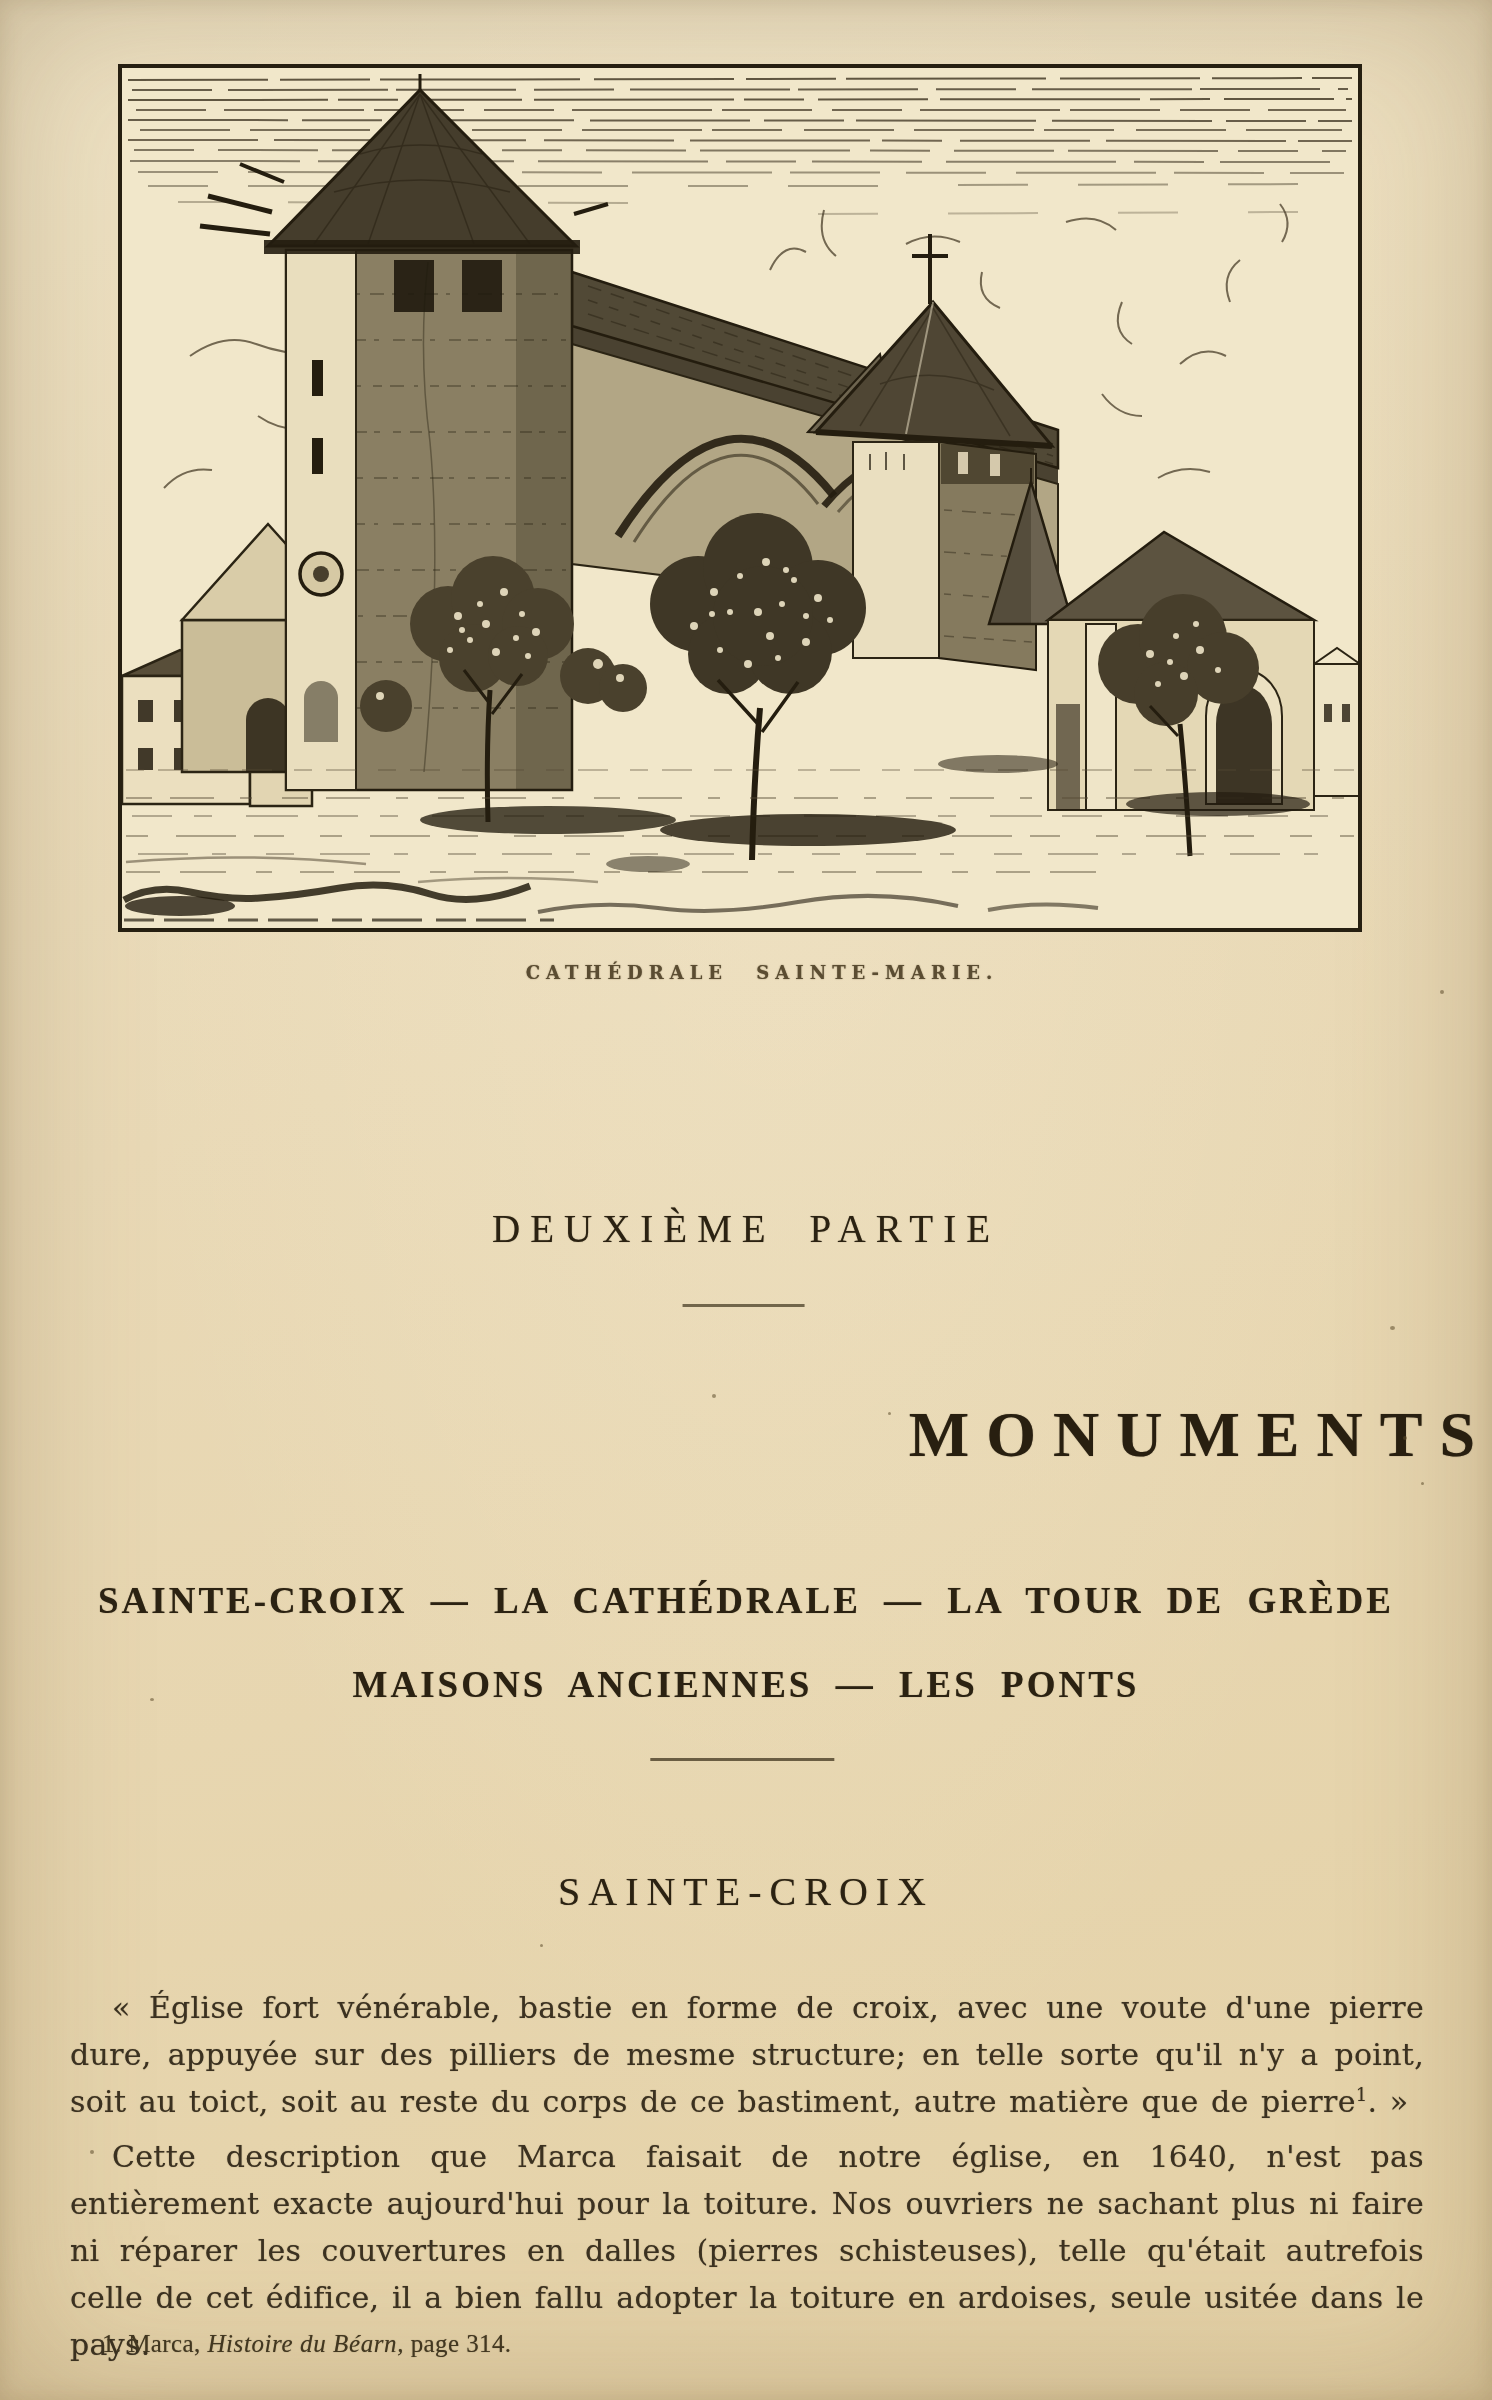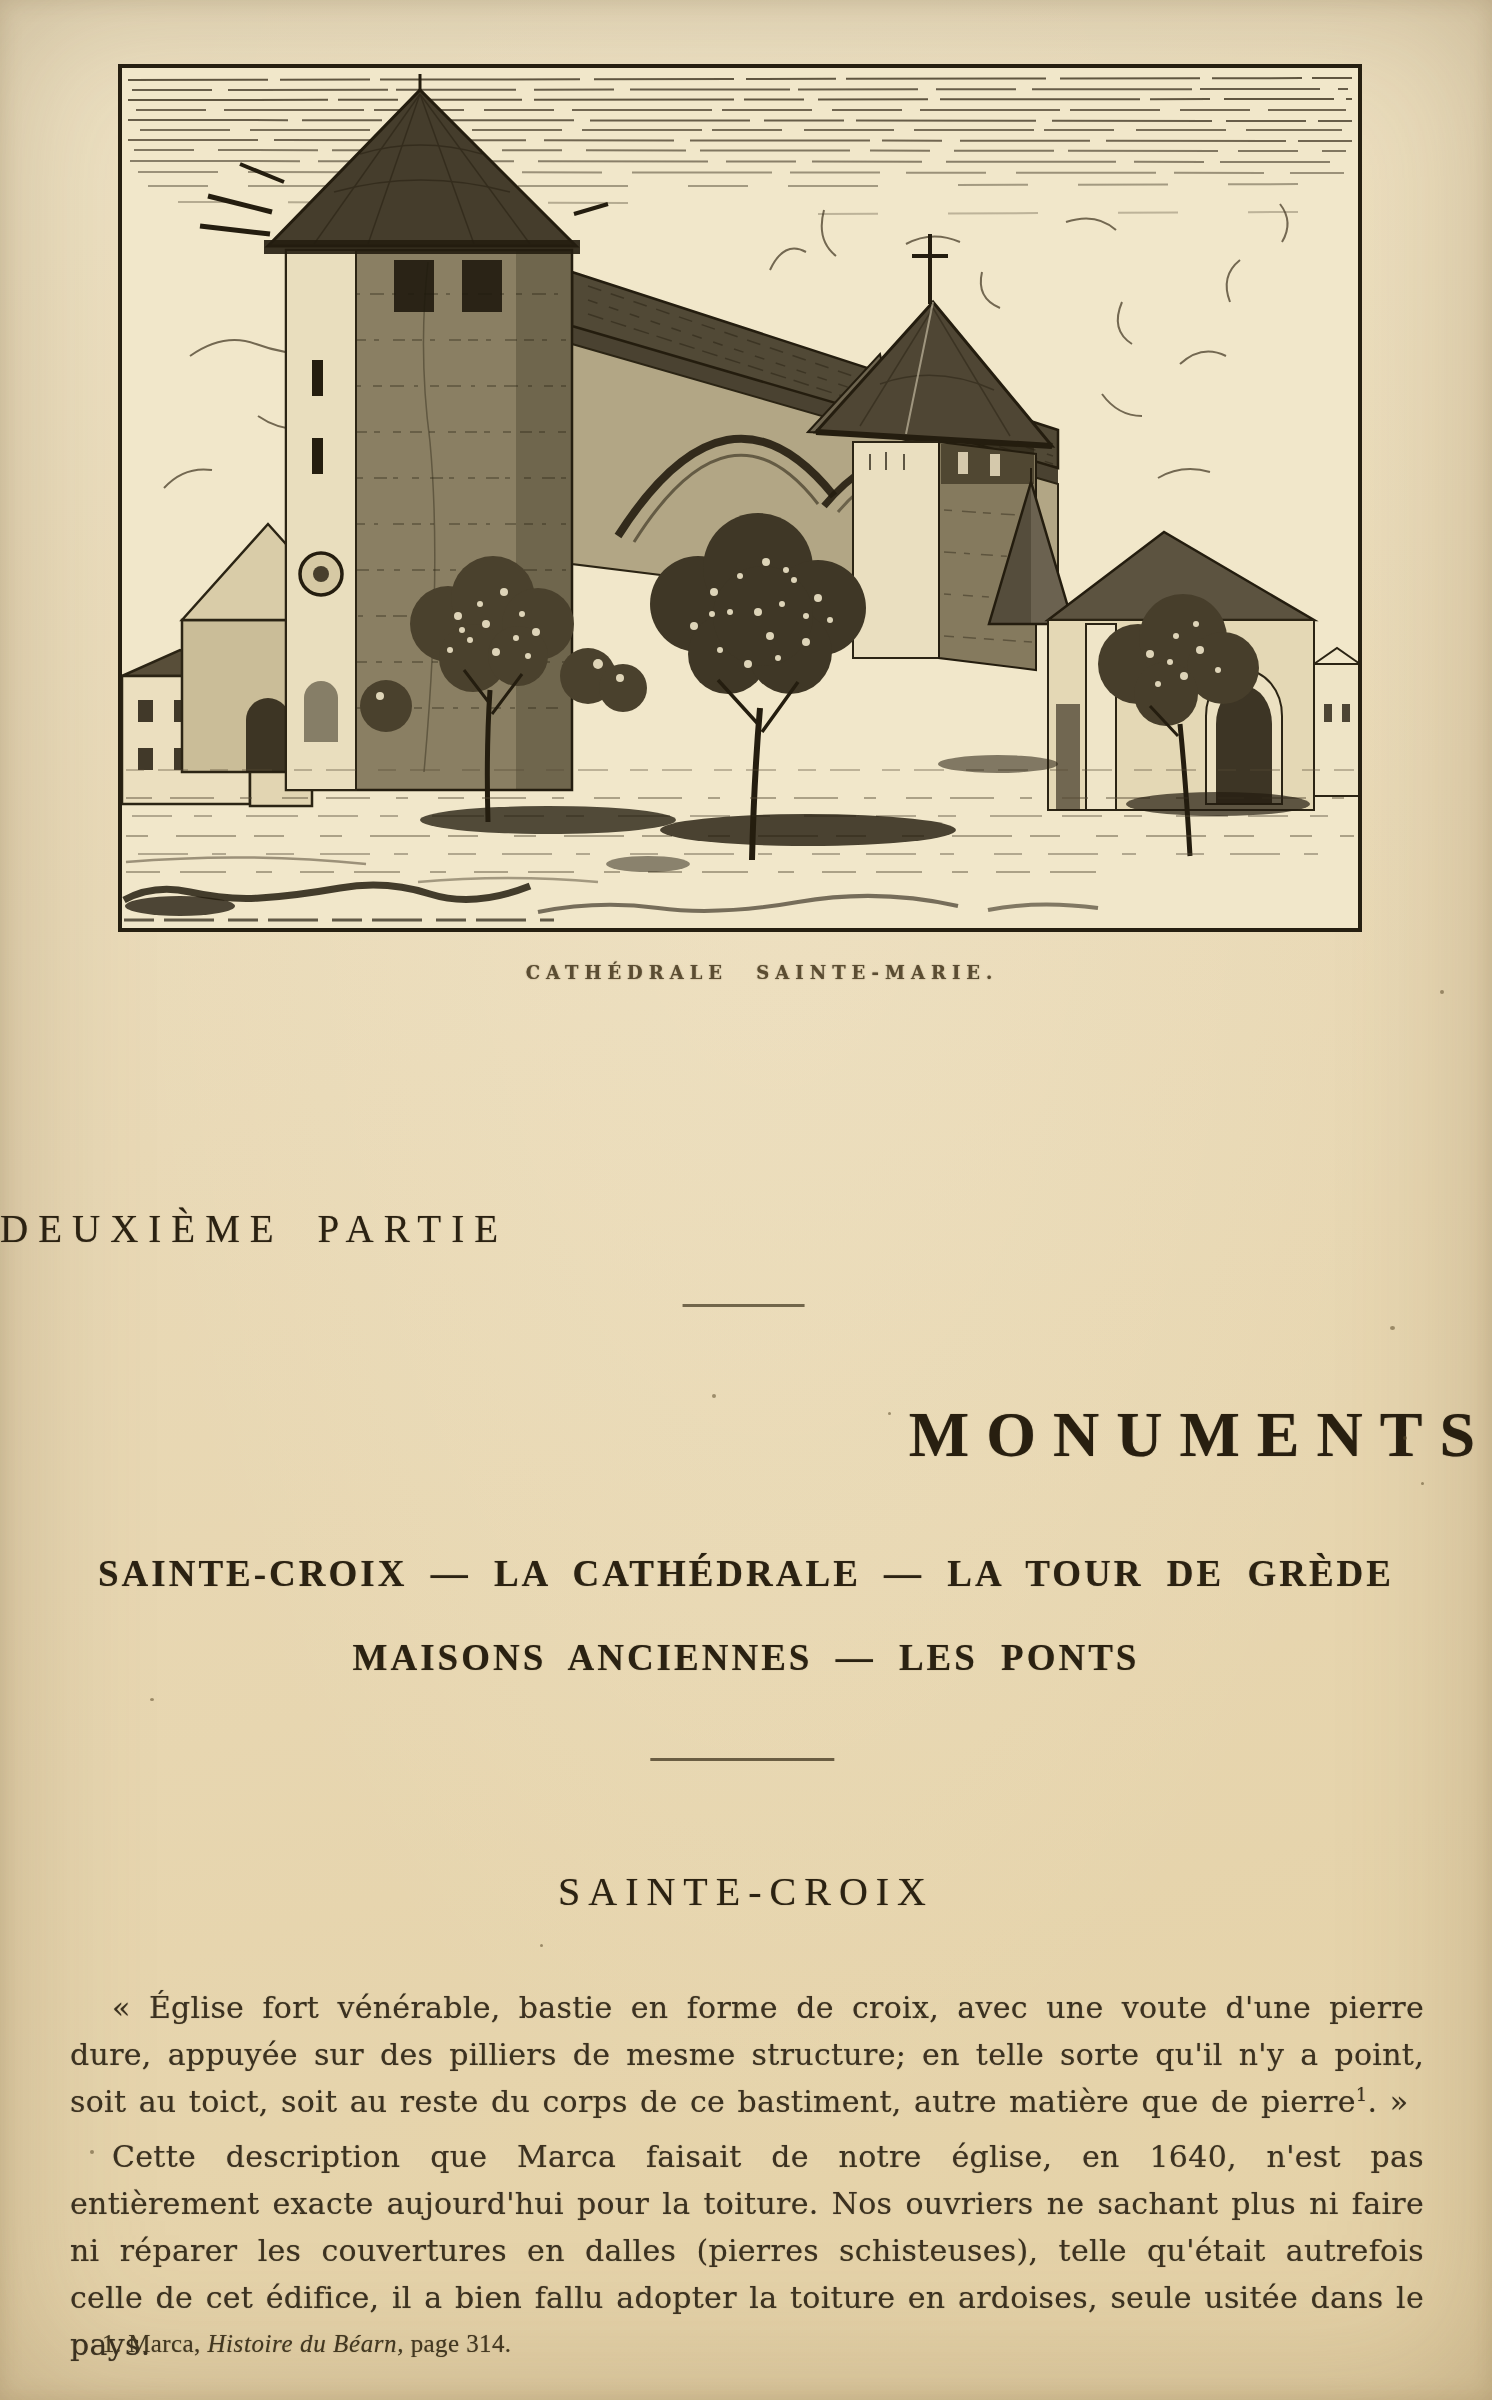--- a/index.html
+++ b/index.html
@@ -24,39 +24,40 @@
     text-align:center;
     font-family:"DejaVu Serif",serif;
     font-weight:700;
     font-size:18px;letter-spacing:6px;word-spacing:16px;
     color:#47391f;opacity:.88;
     text-shadow:0 0 1.3px rgba(71,57,31,.8);
     white-space:nowrap;
     padding-left:16px;
   }
   .kicker{
-    position:absolute;top:1206px;left:0;width:100%;text-align:left;
+    position:absolute;top:1206px;left:0;width:100%;text-align:center;
     font-size:39px;letter-spacing:10px;word-spacing:14px;
     color:#2b2212;text-shadow:0 0 1px rgba(43,34,18,.5);
     white-space:nowrap;
   }
   .rule{position:absolute;left:50%;transform:translateX(-52%);background:#54482f;}
   .rule-sm{top:1304px;width:122px;height:3px;opacity:.8;}
   .rule-lg{top:1758px;width:184px;height:3px;opacity:.85;}
   .title{
     position:absolute;top:1398px;left:0;width:100%;margin:0;text-align:right;
     font-size:64px;font-weight:700;letter-spacing:17px;
     color:#281f10;text-shadow:0 0 1px rgba(40,31,16,.55);
     white-space:nowrap;
   }
   .subtitle{
     position:absolute;left:0;width:100%;text-align:center;
     font-size:37px;font-weight:700;letter-spacing:3px;word-spacing:11px;
     color:#2b2212;text-shadow:0 0 1px rgba(43,34,18,.45);
     white-space:nowrap;
+    margin-top:27px;
   }
   .s1{top:1552px;}
   .s2{top:1636px;text-align:center;}
   .section{
     position:absolute;top:1868px;left:0;width:100%;margin:0;text-align:center;
     font-size:40px;font-weight:400;letter-spacing:8px;
     color:#2b2212;text-shadow:0 0 1px rgba(43,34,18,.5);
     white-space:nowrap;
   }
   .body-text{

